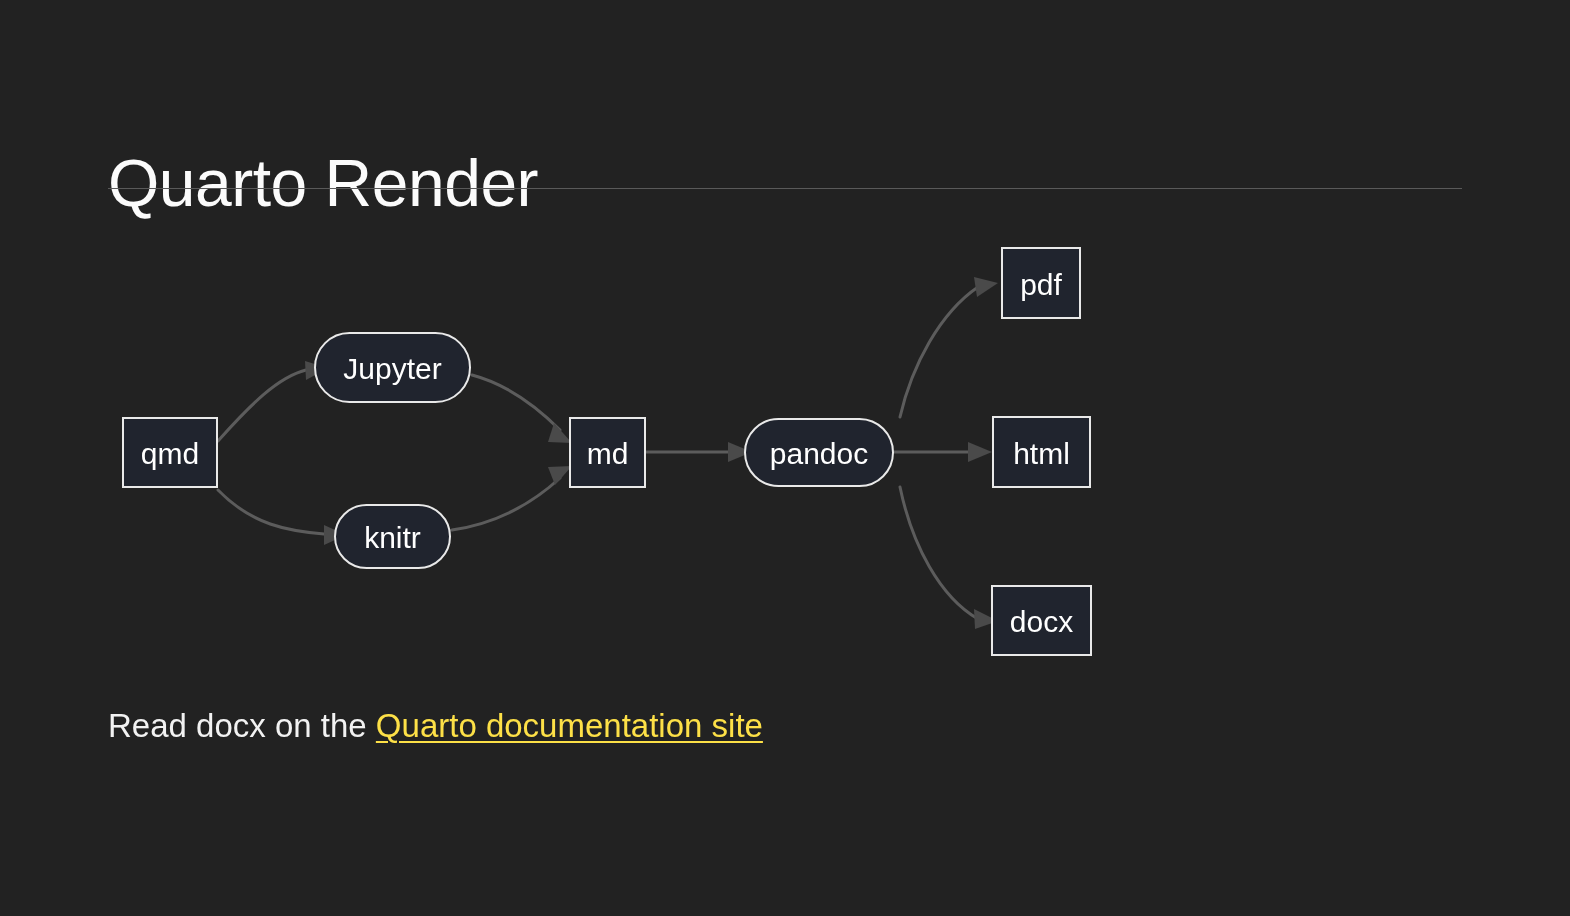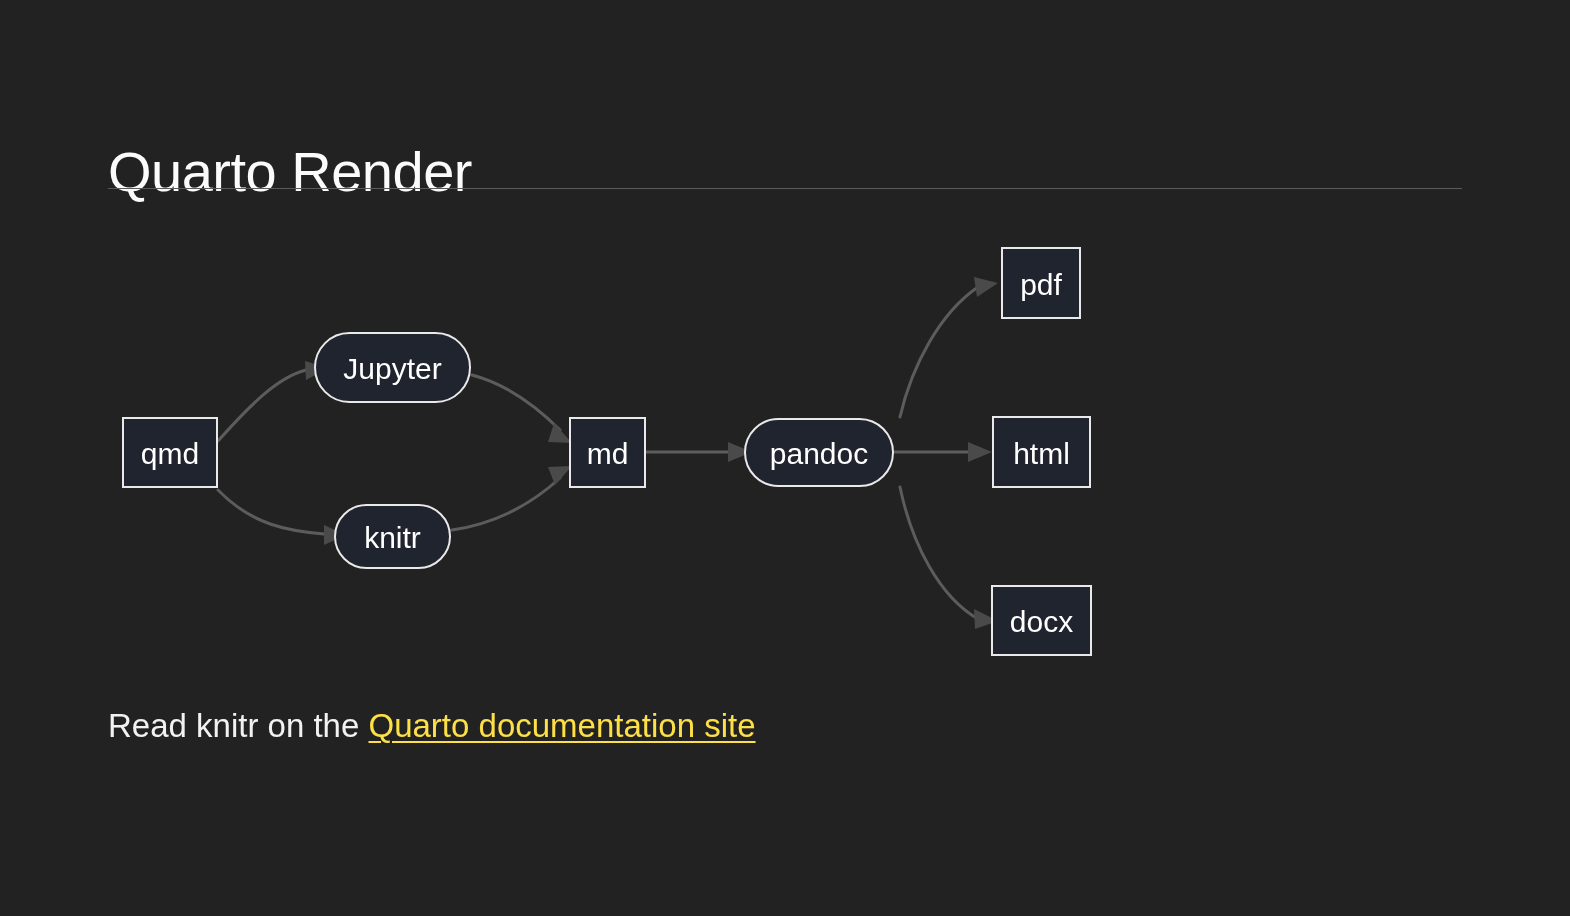--- a/index.html
+++ b/index.html
@@ -15,21 +15,21 @@
     position: relative;
   }
   .slide {
     position: absolute;
     inset: 0;
   }
   .slide-title {
     position: absolute;
     left: 108px;
     top: 103px;
-    font-size: 56px;
+    font-size: 66px;
     font-weight: 300;
     letter-spacing: -0.5px;
     color: #fbfbfb;
     line-height: 1.1;
     white-space: nowrap;
   }
   .title-rule {
     position: absolute;
     left: 108px;
     top: 188px;
@@ -181,16 +181,16 @@
 
       <g>
         <rect class="node-shape" x="892" y="361" width="99" height="69"></rect>
         <text class="node-label" x="941.5" y="396">docx</text>
       </g>
 
     </svg>
   </div>
 
   <p class="footer-text">
-    <span>Read knitr on the </span><a class="footer-link">Quarto documentation site</a>
+    <span>Read docx on the </span><a class="footer-link">Quarto documentation site</a>
   </p>
 
 </div>
 
 </body></html>

